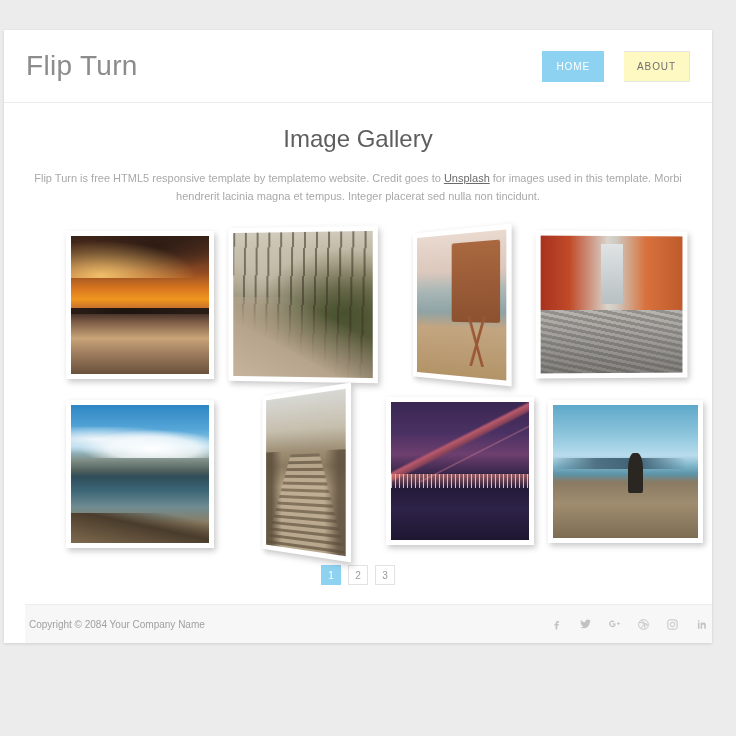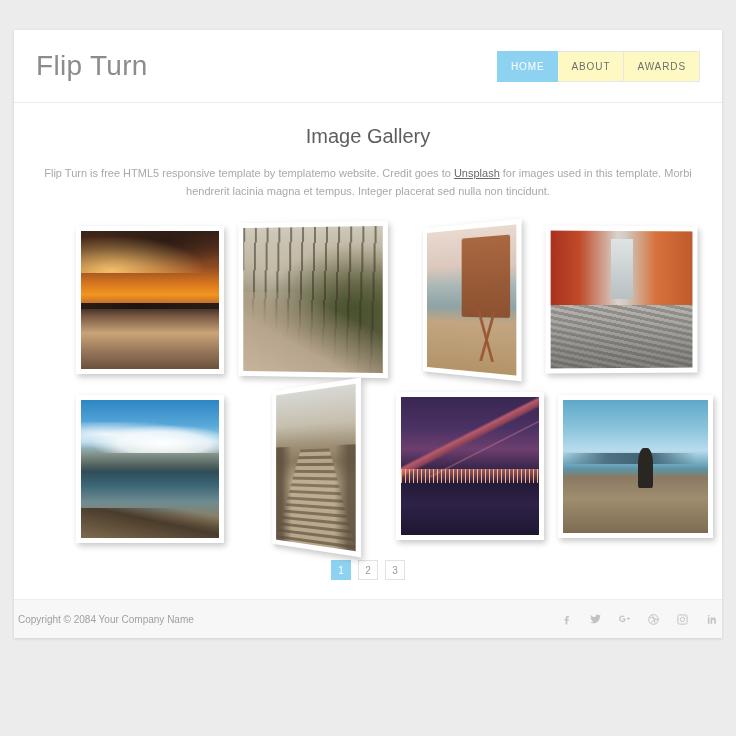--- a/index.html
+++ b/index.html
@@ -6,39 +6,39 @@
   body{
     width:736px;height:736px;
     background:#ececec;
     font-family:"Liberation Sans", sans-serif;
     -webkit-font-smoothing:antialiased;
     overflow:hidden;
   }
   .page{position:relative;width:736px;height:736px;}
 
   .site{
-    position:absolute;left:14px;top:30px;
+    position:absolute;left:4px;top:30px;
     width:708px;
     background:#ffffff;
     box-shadow:0 1px 3px rgba(0,0,0,.12);
   }
 
   
   .header{
     height:73px;
     border-bottom:1px solid #eceaea;
     display:flex;align-items:center;justify-content:space-between;
     padding:0 22px 0 22px;
     box-sizing:border-box;
   }
   .logo{
     font-size:28px;color:#8c8c8c;font-weight:400;
     letter-spacing:.3px;line-height:1;
   }
-  .nav{display:flex;align-items:stretch;}
+  .nav{display:flex;align-items:stretch;gap:20px;}
   .nav-item{
     font-size:10px;color:#6e6e6e;
     letter-spacing:.9px;
     padding:9px 13px 8px 13px;
     background:#fef9c3;
     border:1px solid #e6e6e6;
     border-left-width:0;
     line-height:1.2;
     white-space:nowrap;
     cursor:pointer;
@@ -47,21 +47,21 @@
   .nav-item.active{
     background:#8ed2f1;
     color:#ffffff;
     border-color:#8ed2f1;
   }
 
   
   .main{padding:22px 24px 0 24px;}
   .page-title{
     text-align:center;
-    font-size:20px;color:#5e5e5e;font-weight:400;
+    font-size:24px;color:#5e5e5e;font-weight:400;
     margin:0 0 16px 0;
   }
   .intro{
     text-align:center;
     font-size:11px;line-height:1.65;color:#a9a9a9;
     margin:0 auto 20px auto;
     max-width:650px;
   }
   .intro a{color:#6a6a6a;text-decoration:underline;}
 
@@ -192,20 +192,21 @@
 
   
   .footer{
     margin-top:19px;
     background:#f7f7f7;
     border-top:1px solid #ededed;
     height:39px;
     display:flex;align-items:center;justify-content:space-between;
     padding:0 4px;
     box-sizing:border-box;
+    margin-left:21px;
   }
   .copyright{font-size:10px;color:#a0a0a0;}
   .socials{display:flex;align-items:center;gap:16px;}
   .soc{
     width:13px;height:13px;
     display:flex;align-items:center;justify-content:center;
     color:#c2c2c2;cursor:pointer;
   }
   .soc svg{display:block;}
 </style>
@@ -213,21 +214,20 @@
 <body>
 
 <div class="page">
   <div class="site">
 
     <div class="header">
       <div class="logo">Flip Turn</div>
       <div class="nav">
         <div class="nav-item active">HOME</div>
         <div class="nav-item">ABOUT</div>
-        <div class="nav-item">AWARDS</div>
       </div>
     </div>
 
     <div class="main">
       <h1 class="page-title">Image Gallery</h1>
 
       <p class="intro">
         <span>Flip Turn is free HTML5 responsive template by templatemo website. Credit goes to </span><a href="#">Unsplash</a><span> for images used in this template. Morbi hendrerit lacinia magna et tempus. Integer placerat sed nulla non tincidunt.</span>
       </p>
 

